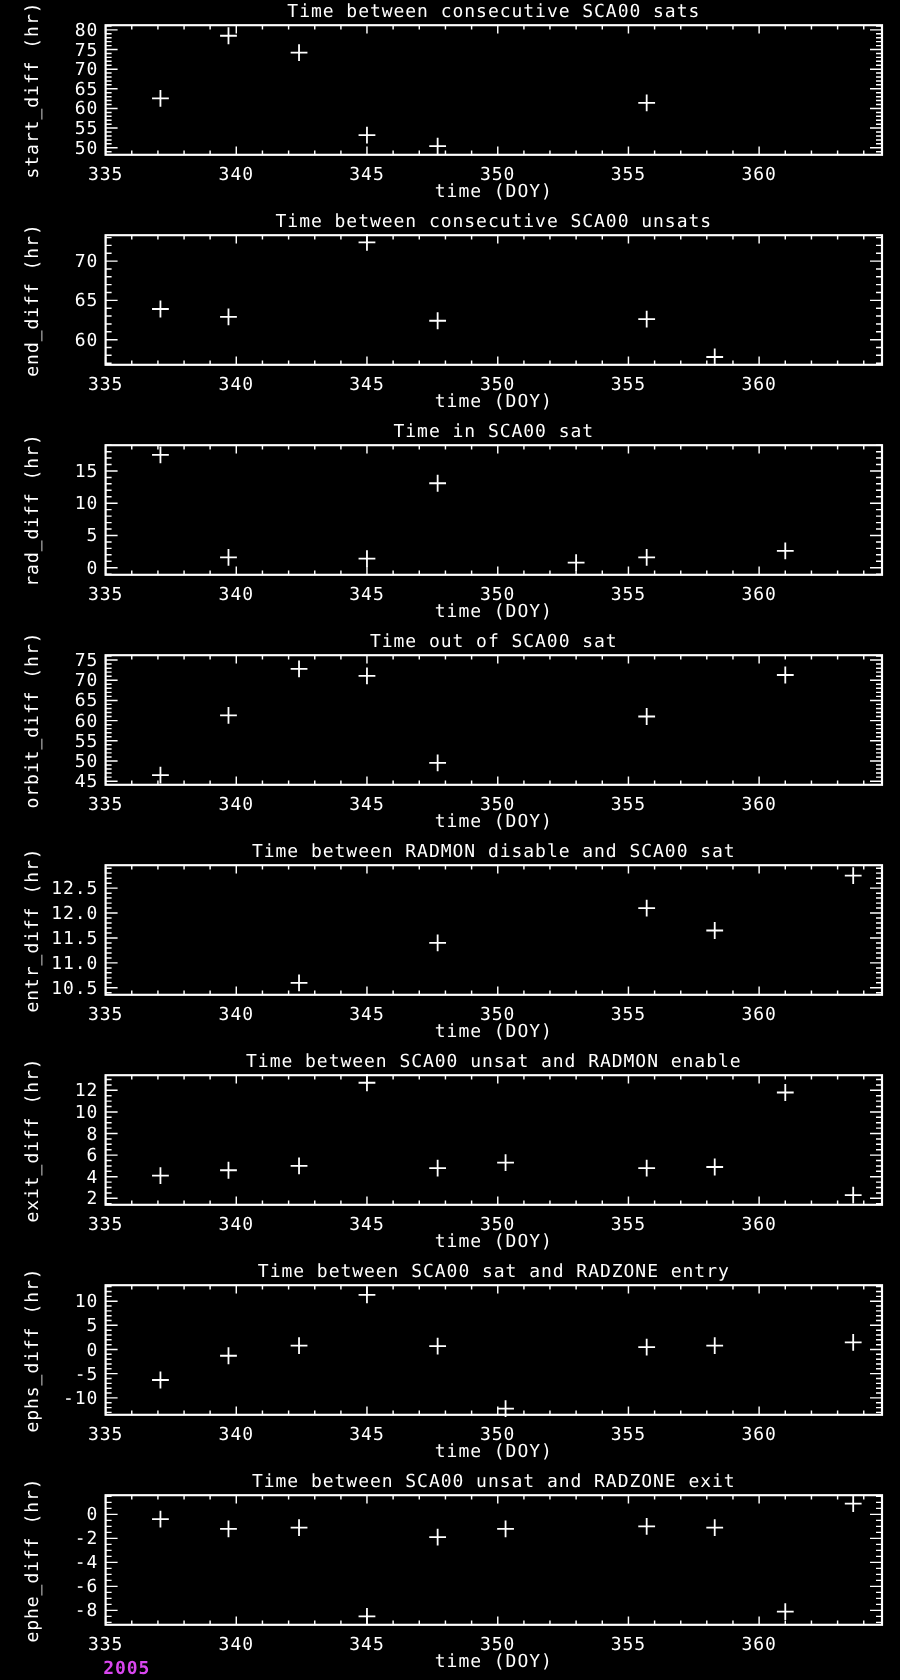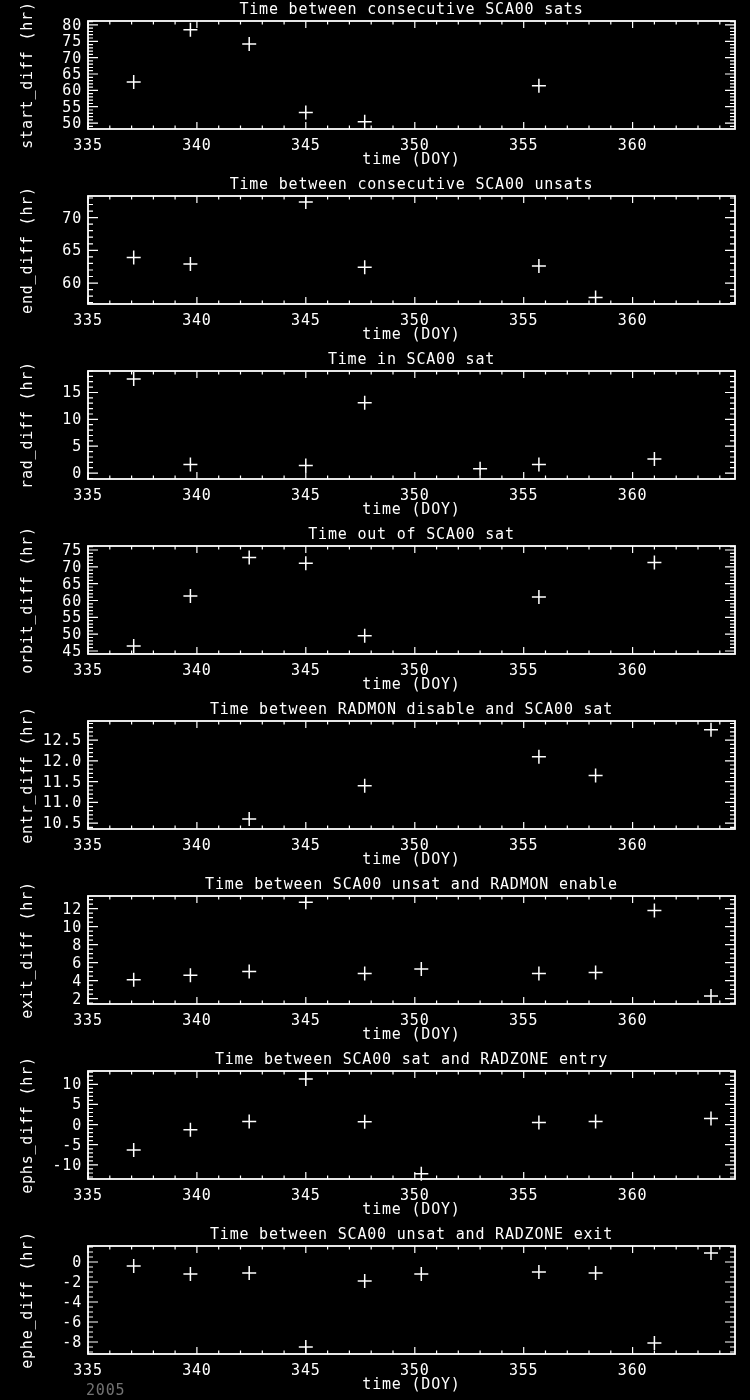--- a/index.html
+++ b/index.html
@@ -1,21 +1,21 @@
 <!DOCTYPE html>
 <html><head>
 <meta charset="utf-8">
 <style>
   html,body{margin:0;padding:0;background:#000;}
   .page{position:relative;width:750px;height:1400px;background:#000;overflow:hidden;
         font-family:"DejaVu Sans Mono",monospace;}
   .panel{position:relative;width:750px;height:175px;}
   svg{display:block;}
   svg text{fill:#ffffff;font-family:"DejaVu Sans Mono",monospace;font-size:15px;letter-spacing:0.8px;}
-  .year{position:absolute;left:86px;top:1381px;color:#737373;font-size:15px;letter-spacing:0.8px;}
+  .year{position:absolute;left:86px;top:1381px;color:#d946ef;font-size:15px;letter-spacing:0.8px;font-weight:bold;}
 </style>
 </head>
 <body>
 
 <div class="page">
   <div id="stack">
       <div class="panel">
         <svg width="750" height="175" viewBox="0 0 750 175">
           <rect x="88" y="21" width="647" height="108" fill="none" stroke="#ffffff" stroke-width="1.8"></rect>
           <path d="M88.0 129v-3.5M88.0 21v3.5M109.8 129v-3.5M109.8 21v3.5M131.6 129v-3.5M131.6 21v3.5M153.4 129v-3.5M153.4 21v3.5M175.1 129v-3.5M175.1 21v3.5M196.9 129v-3.5M196.9 21v3.5M218.7 129v-3.5M218.7 21v3.5M240.5 129v-3.5M240.5 21v3.5M262.3 129v-3.5M262.3 21v3.5M284.1 129v-3.5M284.1 21v3.5M305.8 129v-3.5M305.8 21v3.5M327.6 129v-3.5M327.6 21v3.5M349.4 129v-3.5M349.4 21v3.5M371.2 129v-3.5M371.2 21v3.5M393.0 129v-3.5M393.0 21v3.5M414.8 129v-3.5M414.8 21v3.5M436.6 129v-3.5M436.6 21v3.5M458.3 129v-3.5M458.3 21v3.5M480.1 129v-3.5M480.1 21v3.5M501.9 129v-3.5M501.9 21v3.5M523.7 129v-3.5M523.7 21v3.5M545.5 129v-3.5M545.5 21v3.5M567.3 129v-3.5M567.3 21v3.5M589.0 129v-3.5M589.0 21v3.5M610.8 129v-3.5M610.8 21v3.5M632.6 129v-3.5M632.6 21v3.5M654.4 129v-3.5M654.4 21v3.5M676.2 129v-3.5M676.2 21v3.5M698.0 129v-3.5M698.0 21v3.5M719.8 129v-3.5M719.8 21v3.5M88.0 129v-7M88.0 21v7M196.9 129v-7M196.9 21v7M305.8 129v-7M305.8 21v7M414.8 129v-7M414.8 21v7M523.7 129v-7M523.7 21v7M632.6 129v-7M632.6 21v7M88 126.4h5M735 126.4h-5M88 123.1h5M735 123.1h-5M88 119.8h5M735 119.8h-5M88 116.6h5M735 116.6h-5M88 113.3h5M735 113.3h-5M88 110.0h5M735 110.0h-5M88 106.7h5M735 106.7h-5M88 103.5h5M735 103.5h-5M88 100.2h5M735 100.2h-5M88 96.9h5M735 96.9h-5M88 93.7h5M735 93.7h-5M88 90.4h5M735 90.4h-5M88 87.1h5M735 87.1h-5M88 83.8h5M735 83.8h-5M88 80.6h5M735 80.6h-5M88 77.3h5M735 77.3h-5M88 74.0h5M735 74.0h-5M88 70.7h5M735 70.7h-5M88 67.5h5M735 67.5h-5M88 64.2h5M735 64.2h-5M88 60.9h5M735 60.9h-5M88 57.7h5M735 57.7h-5M88 54.4h5M735 54.4h-5M88 51.1h5M735 51.1h-5M88 47.8h5M735 47.8h-5M88 44.6h5M735 44.6h-5M88 41.3h5M735 41.3h-5M88 38.0h5M735 38.0h-5M88 34.7h5M735 34.7h-5M88 31.5h5M735 31.5h-5M88 28.2h5M735 28.2h-5M88 24.9h5M735 24.9h-5M88 21.7h5M735 21.7h-5M88 123.1h10M735 123.1h-10M88 106.7h10M735 106.7h-10M88 90.4h10M735 90.4h-10M88 74.0h10M735 74.0h-10M88 57.7h10M735 57.7h-10M88 41.3h10M735 41.3h-10M88 24.9h10M735 24.9h-10" stroke="#ffffff" stroke-width="1.2" fill="none"></path>

